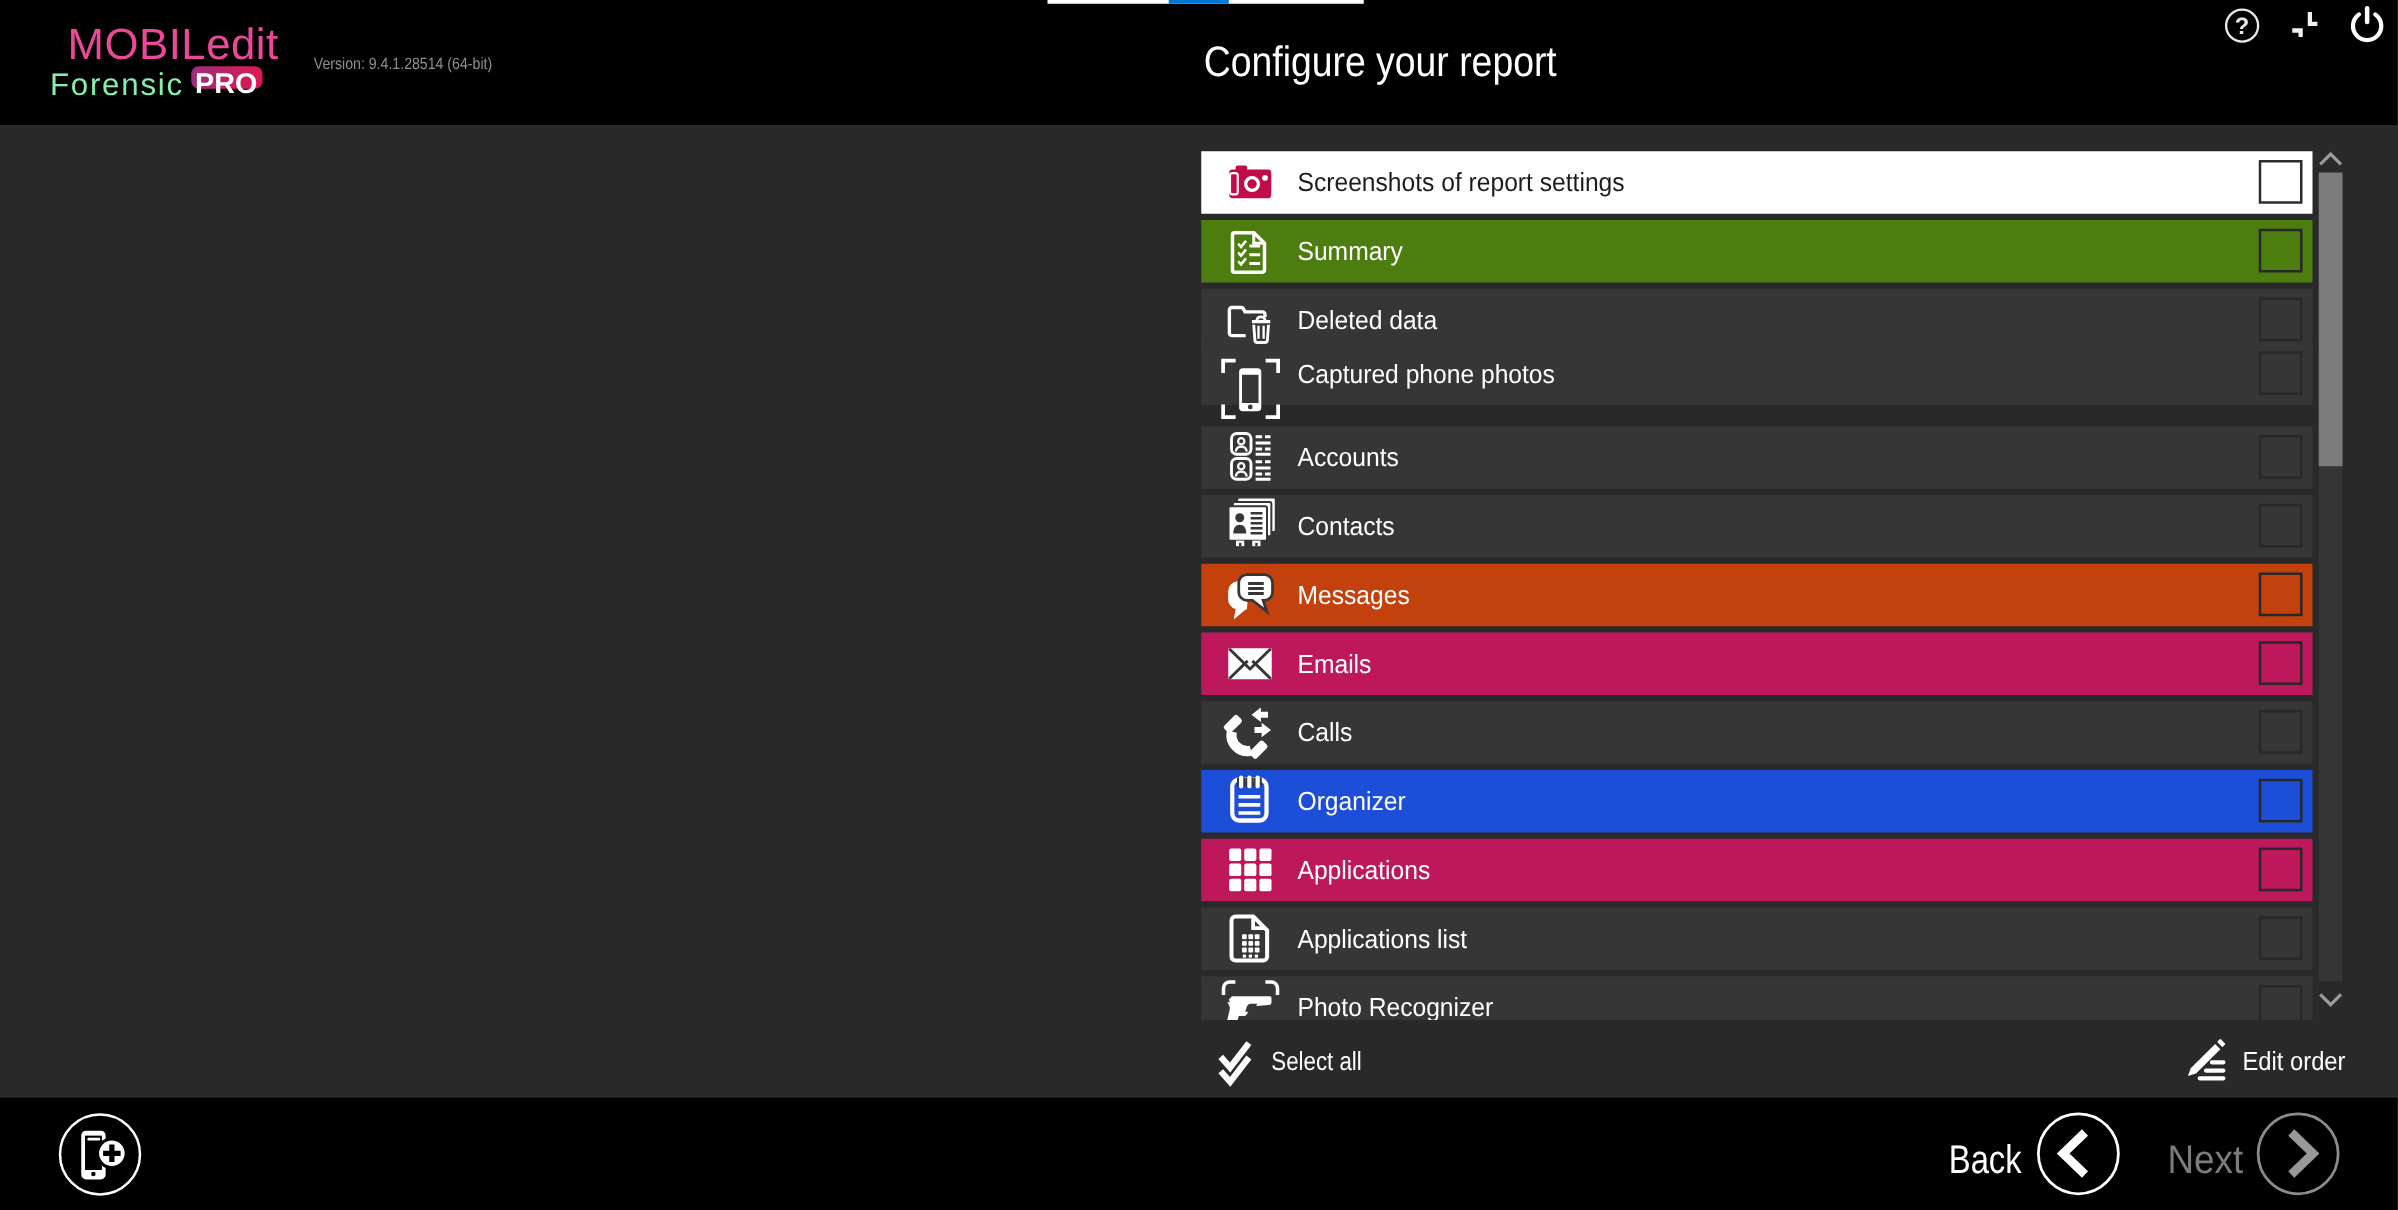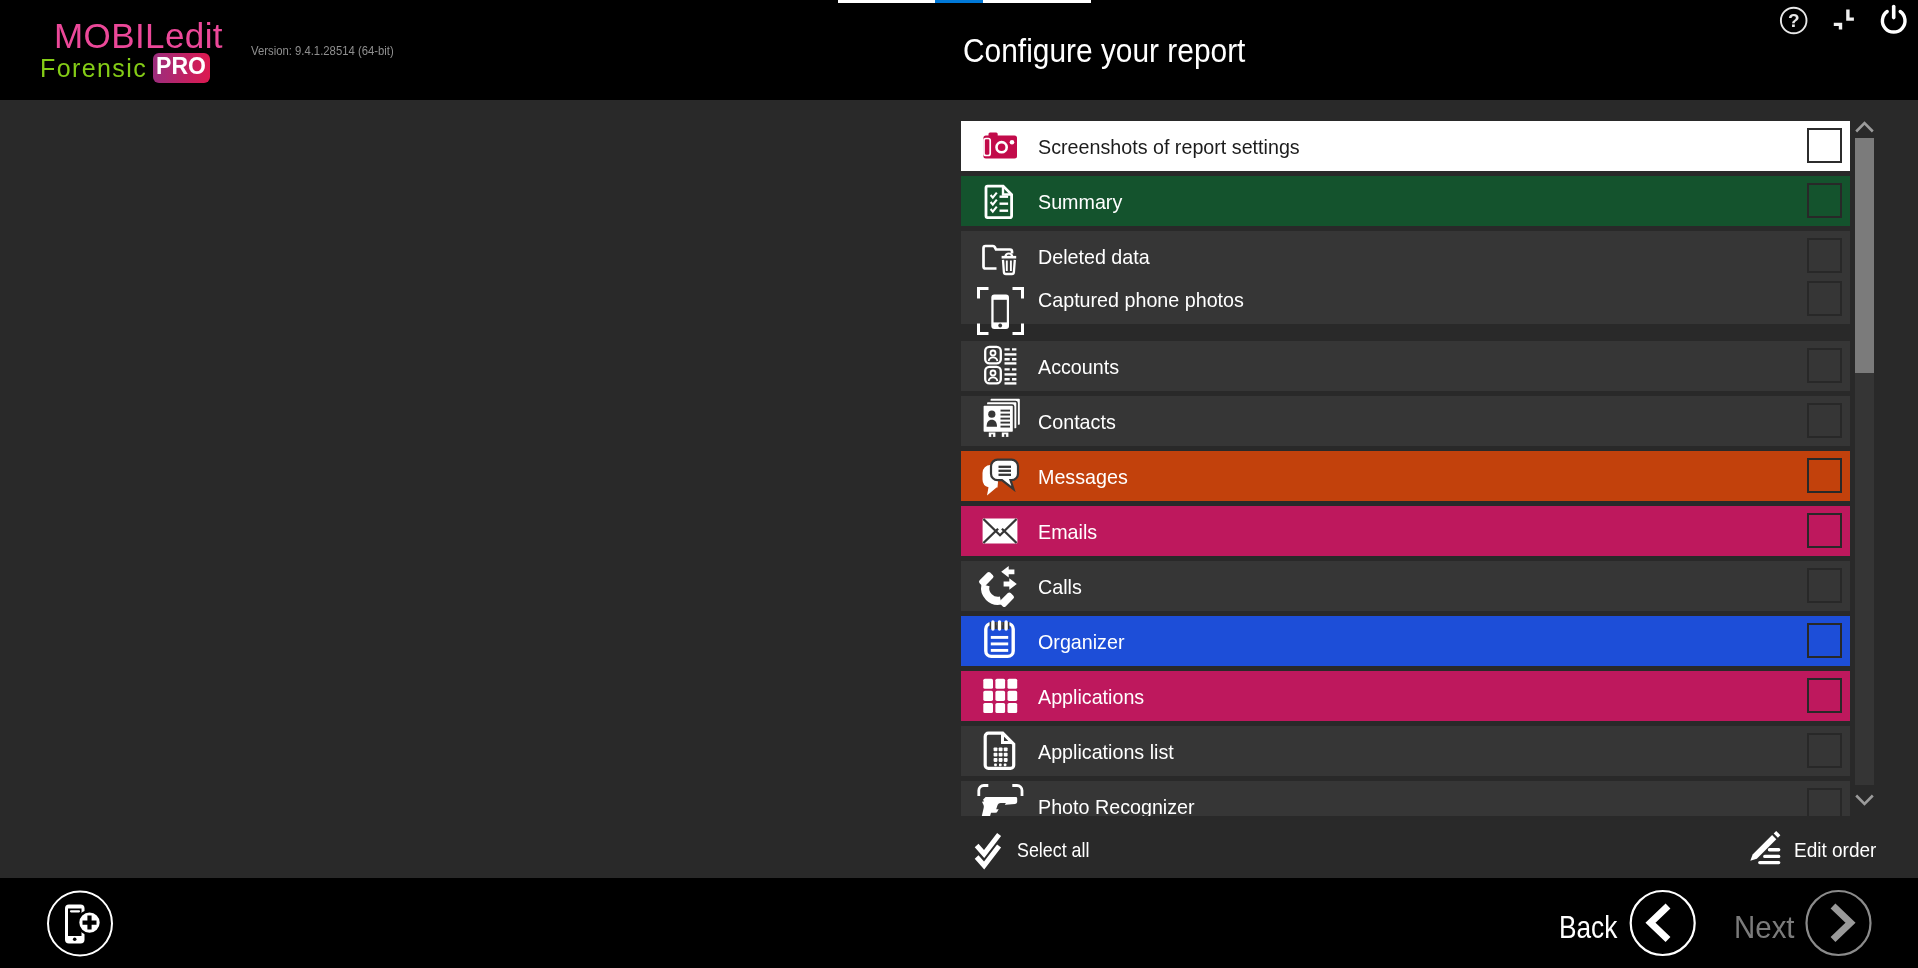--- a/index.html
+++ b/index.html
@@ -5,22 +5,22 @@
 .abs{position:absolute}
 .row{position:absolute;left:961px;width:889px;height:50px;background:#363636}
 .rtext{position:absolute;left:77px;top:0;height:50px;line-height:51px;
 font-size:21px;color:#ffffff;white-space:nowrap;transform:scaleX(0.938);transform-origin:left center}
 .cb{position:absolute;left:846px;top:7px;width:31px;height:31px;border:2px solid #282828}
 </style></head><body>
 <div class="abs" style="left:0;top:0;width:1918px;height:100px;background:#000000"></div>
 <div class="abs" style="left:838px;top:0;width:253px;height:3px;background:#ffffff;z-index:9"></div>
 <div class="abs" style="left:935px;top:0;width:48px;height:3px;background:#0078d7;z-index:10"></div>
 <div class="abs" style="left:54px;top:17.9px;font-size:35px;line-height:35px;color:#ec4899;letter-spacing:0.4px;z-index:3">MOBILedit</div>
-<div class="abs" style="left:40px;top:56px;font-size:25px;line-height:25px;letter-spacing:1.4px;color:#84cc16;z-index:3">Forensic</div>
-<div class="abs" style="left:152.5px;top:52.8px;width:57px;height:30px;border-radius:6px;background:linear-gradient(90deg,#9b2d7d,#dd1950);z-index:3;text-align:center;font-size:23px;line-height:27.5px;font-weight:bold;color:#ffffff">PRO</div>
+<div class="abs" style="left:40px;top:56px;font-size:25px;line-height:25px;letter-spacing:1.4px;color:#86efac;z-index:3">Forensic</div>
+<div class="abs" style="left:152.5px;top:52.8px;width:57px;height:18px;border-radius:6px;background:linear-gradient(90deg,#9b2d7d,#dd1950);z-index:3;text-align:center;font-size:23px;line-height:27.5px;font-weight:bold;color:#ffffff">PRO</div>
 <div class="abs" style="left:251px;top:44.3px;font-size:13px;line-height:13px;color:#8f8f8f;z-index:3;transform:scaleX(0.87);transform-origin:left center">Version: 9.4.1.28514 (64-bit)</div>
 <div class="abs" style="left:963px;top:33.2px;font-size:34px;line-height:34px;color:#ffffff;z-index:3;transform:scaleX(0.879);transform-origin:left center">Configure your report</div>
 <svg class="abs" style="left:1770px;top:0px;z-index:4" width="148" height="40" viewBox="1770 0 148 40">
     <circle cx="1793.7" cy="20.5" r="12.8" fill="none" stroke="#e8e8e8" stroke-width="1.9"></circle>
     <text x="1793.7" y="27.2" font-size="19" font-weight="bold" fill="#e8e8e8" text-anchor="middle" font-family="Liberation Sans">?</text>
     <path d="M 1847.9 9.5 v 9.6 h 6" fill="none" stroke="#f0f0f0" stroke-width="3.4"></path>
     <path d="M 1833.8 24.4 h 6.7 v 5.2" fill="none" stroke="#f0f0f0" stroke-width="3.4"></path>
     <path d="M 1900.2 11.5 A 11.3 11.3 0 1 1 1887.2 11.5" fill="none" stroke="#ffffff" stroke-width="3.4" stroke-linecap="round"></path>
     <path d="M 1893.7 6.6 V 17.6" stroke="#ffffff" stroke-width="3.6" stroke-linecap="round"></path>
   </svg>
@@ -28,21 +28,21 @@
     <div class="rtext" style="color:#1c1c1c">Screenshots of report settings</div>
     <div class="cb" style="border-color:#2c2c2c;background:#ffffff"></div>
   </div>
 <svg class="abs" style="left:978px;top:120.5px;z-index:5" width="44" height="50" viewBox="978 120.5 44 50">
     <rect x="988.5" y="131.9" width="9.2" height="5.5" rx="1.5" fill="#c20b4a"></rect>
     <rect x="983.4" y="135.0" width="33.6" height="23" rx="2.5" fill="#c20b4a"></rect>
     <rect x="984" y="138.0" width="6.2" height="17" rx="2" fill="#c20b4a" stroke="#ffffff" stroke-width="1.7"></rect>
     <circle cx="1001.6" cy="146.7" r="5.1" fill="none" stroke="#ffffff" stroke-width="2.6"></circle>
     <circle cx="1012" cy="141.7" r="2.3" fill="#ffffff"></circle>
   </svg>
-<div class="row" style="top:175.5px;background:#14532d">
+<div class="row" style="top:175.5px;background:#4d7c0f">
     <div class="rtext" style="color:#ffffff">Summary</div>
     <div class="cb" style=""></div>
   </div>
 <svg class="abs" style="left:980px;top:175.5px;z-index:5" width="40" height="50" viewBox="980 175.5 40 50">
     <path d="M 987.6 185.6 h 15.5 l 8.5 8.5 v 21.5 a 1.6 1.6 0 0 1 -1.6 1.6 h -22.4 a 1.6 1.6 0 0 1 -1.6 -1.6 v -28.4 a 1.6 1.6 0 0 1 1.6 -1.6 z" fill="none" stroke="#fff" stroke-width="2.8"></path>
     <path d="M 1003 185.0 v 9 h 9" fill="none" stroke="#fff" stroke-width="2.4"></path>
     <path d="M 990.6 194.5 l 2.2 2.6 l 4 -5" fill="none" stroke="#fff" stroke-width="2.1"></path>
     <path d="M 999.5 196.2 h 8.6" stroke="#fff" stroke-width="2.4"></path>
     <path d="M 990.6 201.5 l 2.2 2.6 l 4 -5" fill="none" stroke="#fff" stroke-width="2.1"></path>
     <path d="M 999.5 203.2 h 8.6" stroke="#fff" stroke-width="2.4"></path>

